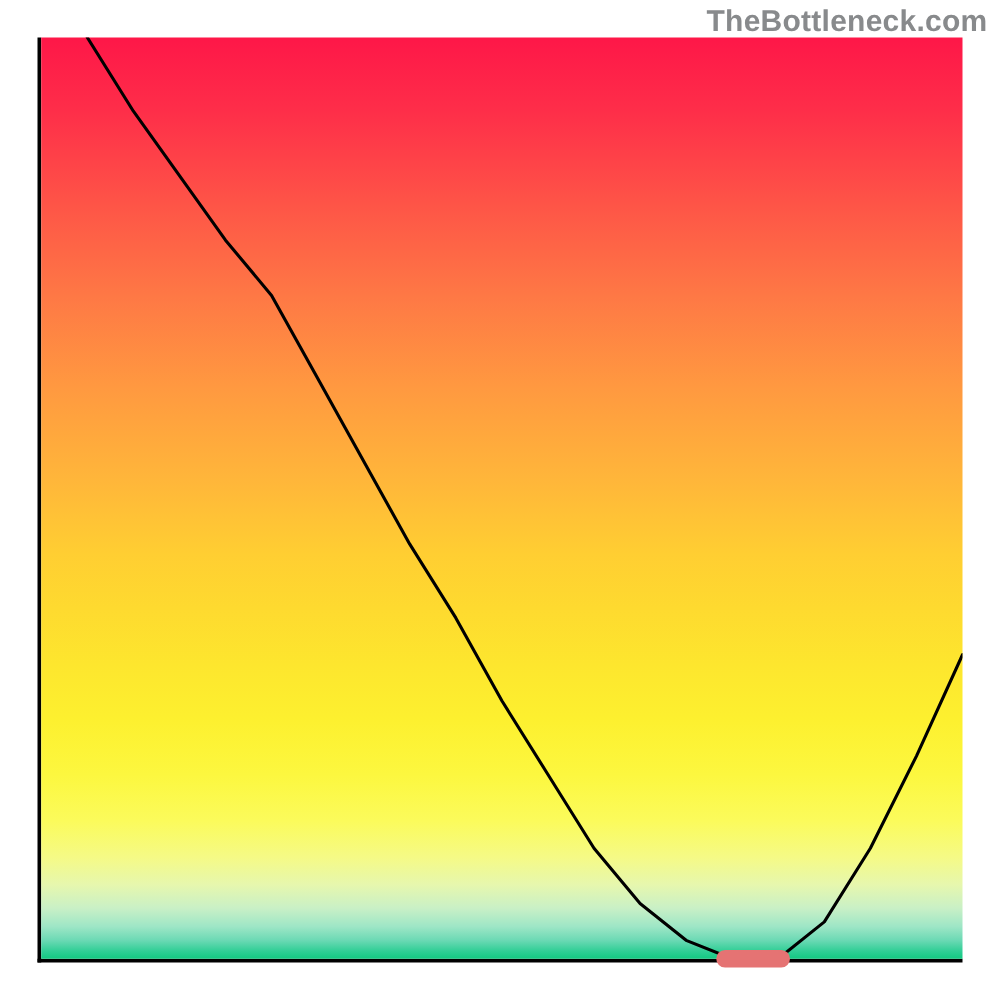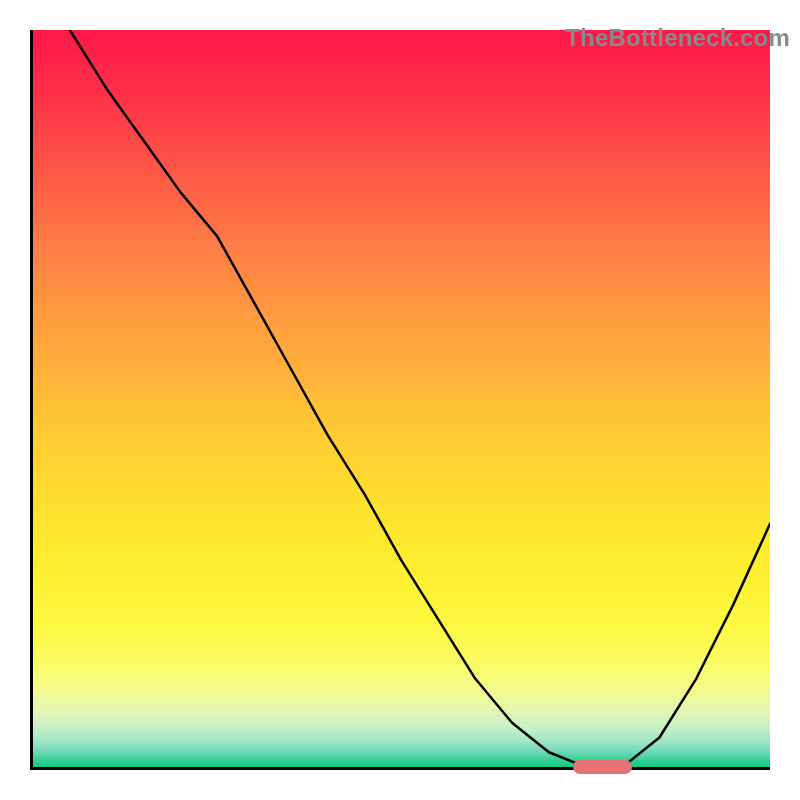--- a/index.html
+++ b/index.html
@@ -18,21 +18,20 @@
   }
   .watermark {
     position: absolute;
     top: 4px;
     right: 10px;
     color: #888a8c;
     font-size: 24px;
     font-weight: 600;
     letter-spacing: 0.2px;
     z-index: 5;
-    margin-top: 20px;
   }
   .plot {
     position: absolute;
     left: 30px;
     top: 30px;
     width: 740px;
     height: 740px;
     box-sizing: border-box;
     border-left: 3px solid #000;
     border-bottom: 3px solid #000;

